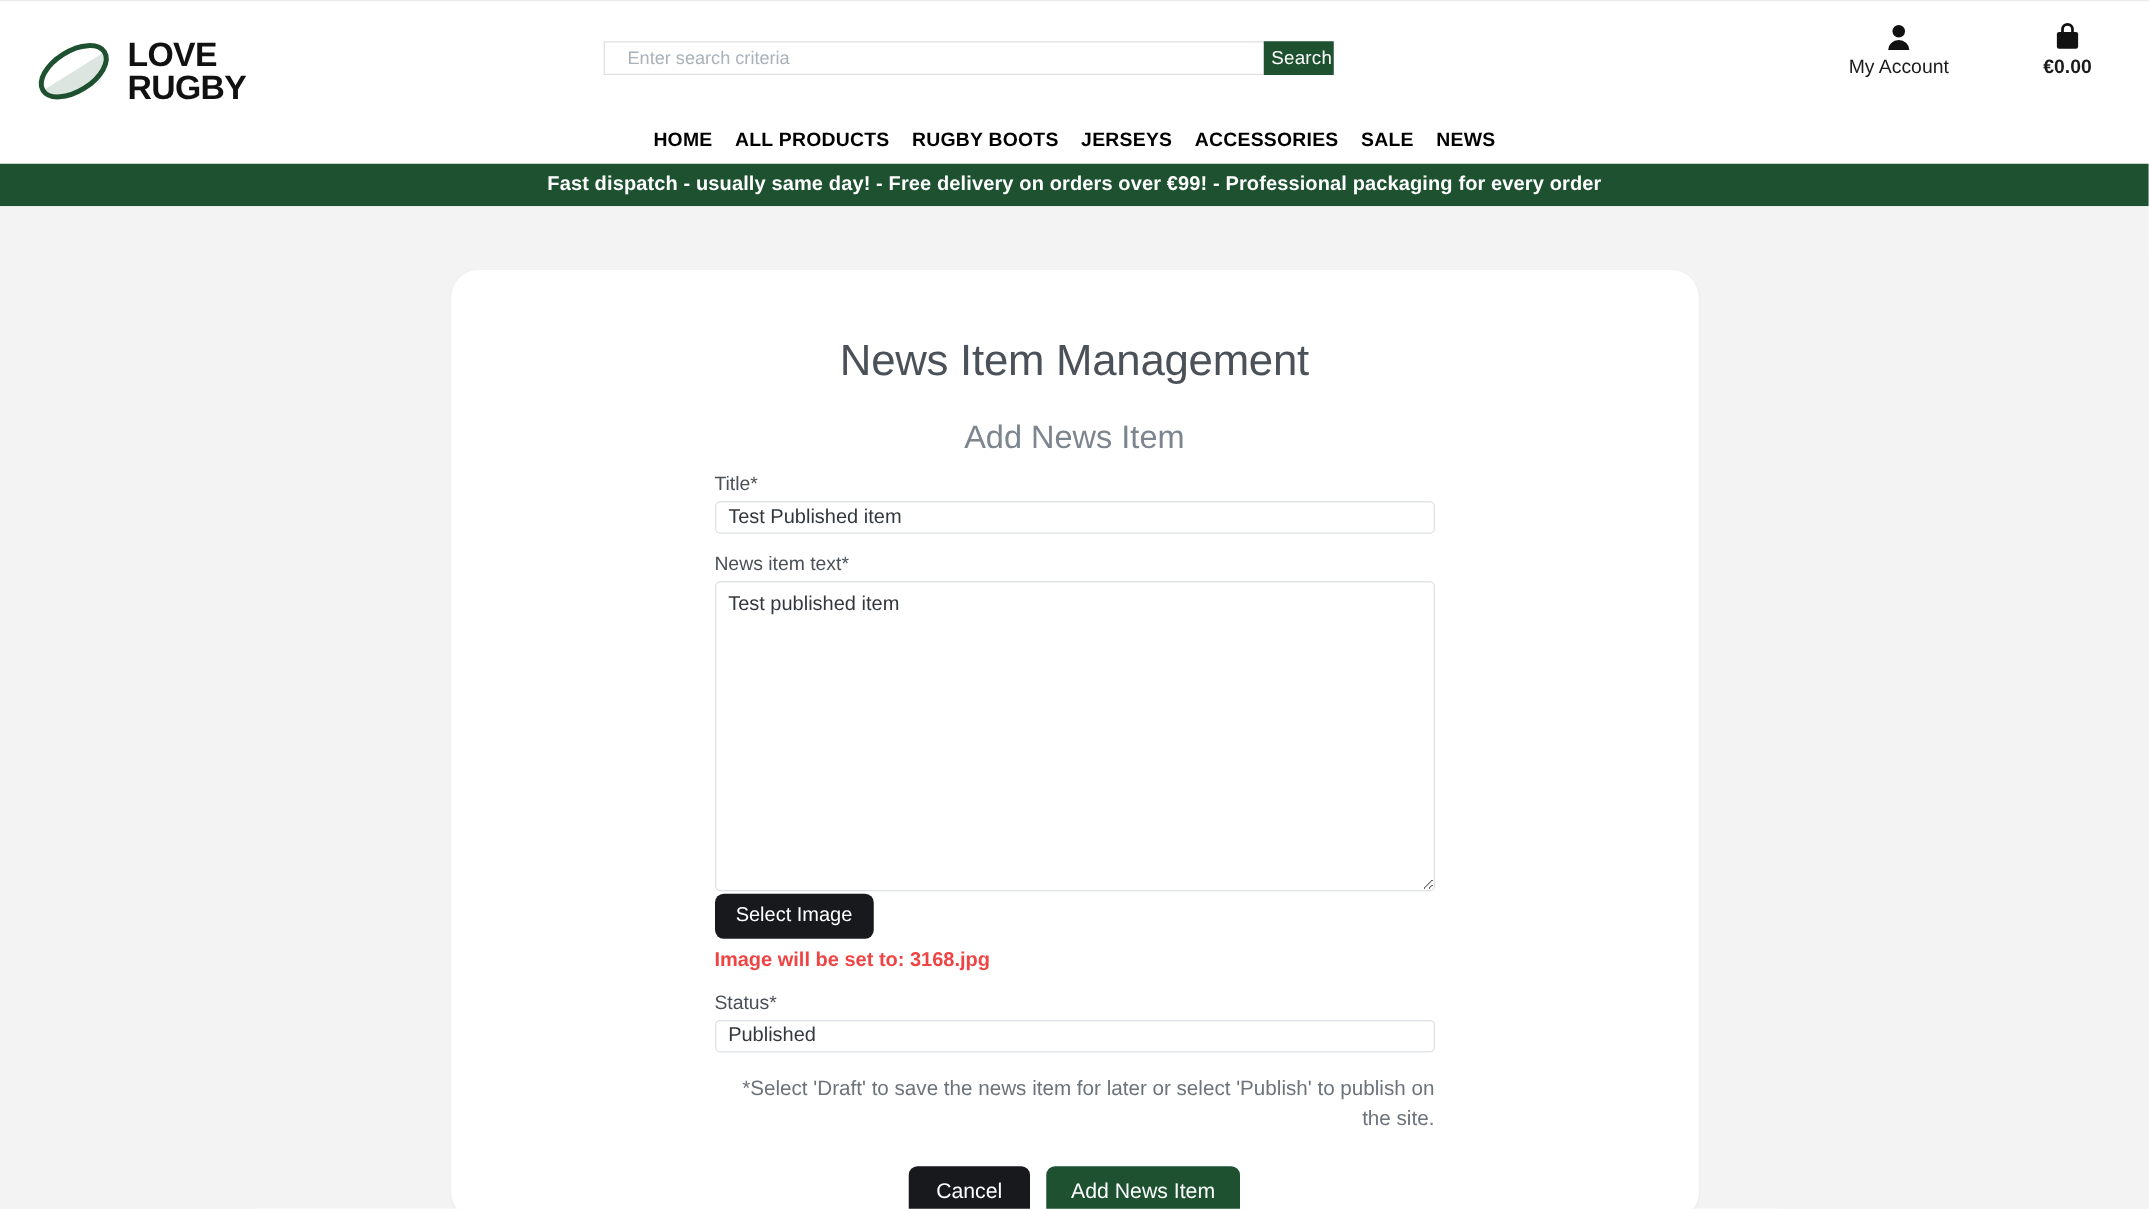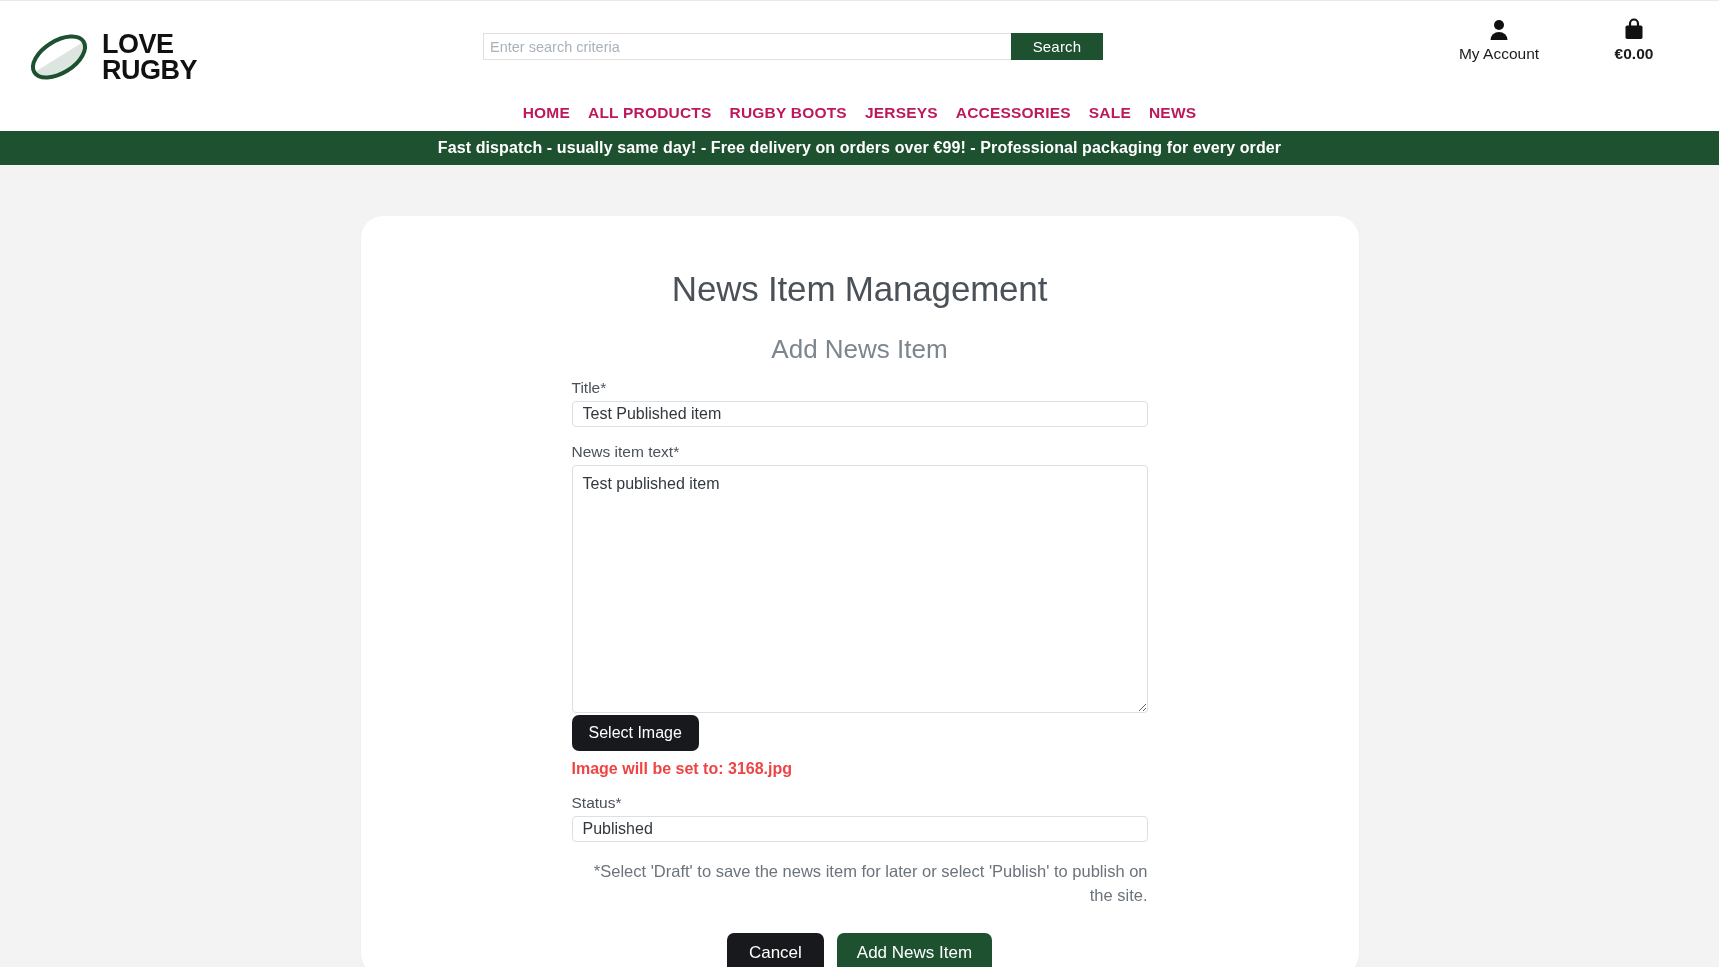--- a/index.html
+++ b/index.html
@@ -37,41 +37,41 @@
     left: 483px; top: 32px;
     display: flex;
     height: 27px;
   }
   .search-input {
     width: 528px;
     height: 27px;
     border: 1px solid #dfdfdf;
     border-right: none;
     background: #fff;
-    padding: 0 6px;
+    padding: 0 18px;
     font-size: 14.5px;
     font-family: "Liberation Sans", sans-serif;
     color: #333;
     outline: none;
   }
   .search-input::placeholder { color: #a9b2bb; }
   .search-btn {
-    width: 92px; height: 27px;
+    width: 56px; height: 27px;
     background: #1d5130;
     color: #ffffff;
     border: none;
     font-size: 15px;
     font-family: "Liberation Sans", sans-serif;
     cursor: pointer;
     letter-spacing: 0.2px;
   }
 
   .util-nav {
     position: absolute;
-    right: 25px; top: 16px;
+    right: 5px; top: 16px;
     display: flex;
     align-items: flex-start;
   }
   .util-item {
     display: flex;
     flex-direction: column;
     align-items: center;
     cursor: pointer;
     text-decoration: none;
   }
@@ -92,21 +92,21 @@
     height: 36px;
     background: #ffffff;
     display: flex;
     align-items: center;
     justify-content: center;
     gap: 18px;
   }
   .navlink {
     font-size: 15.5px;
     font-weight: 700;
-    color: #be185d;
+    color: #000000;
     letter-spacing: 0.2px;
     text-decoration: none;
     cursor: pointer;
     white-space: nowrap;
   }
 
   
   .promo {
     height: 34px;
     background: #1d5130;

